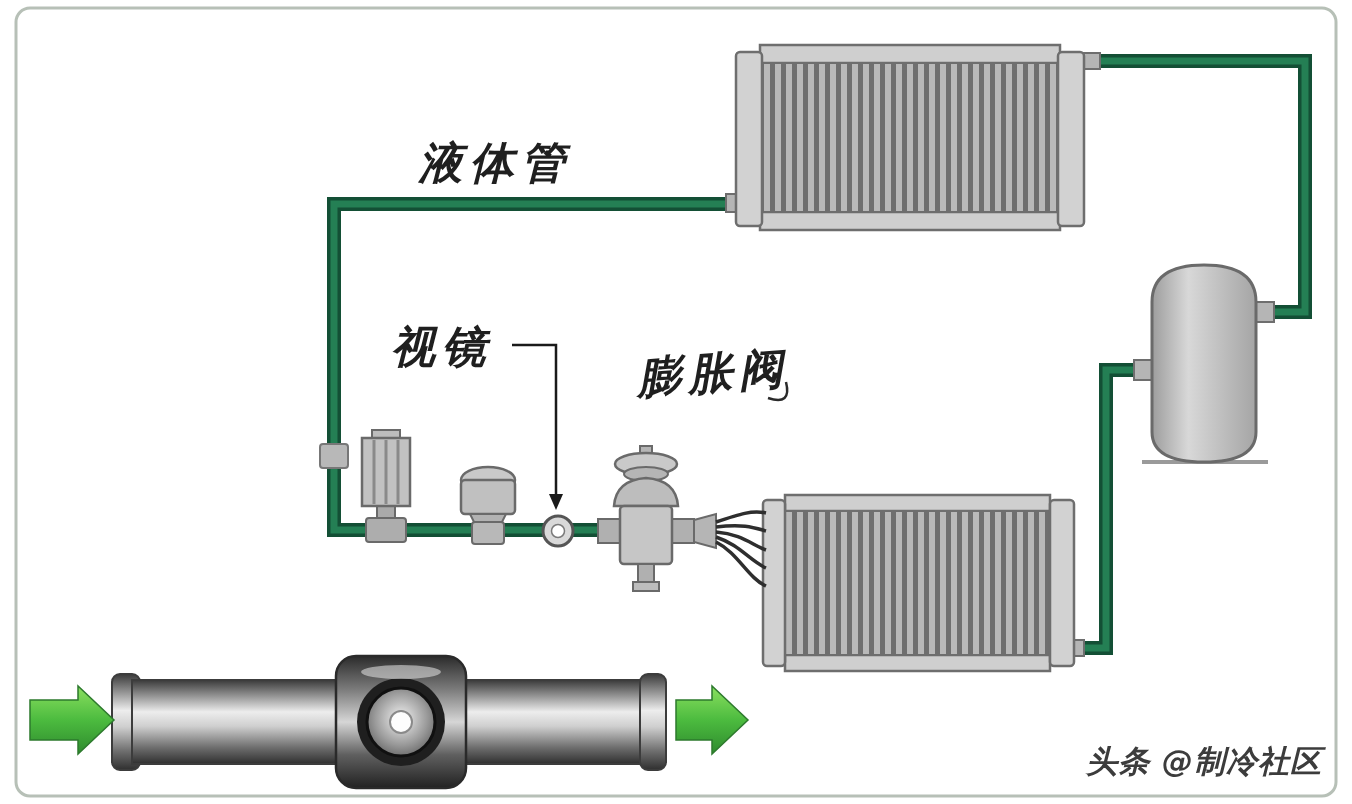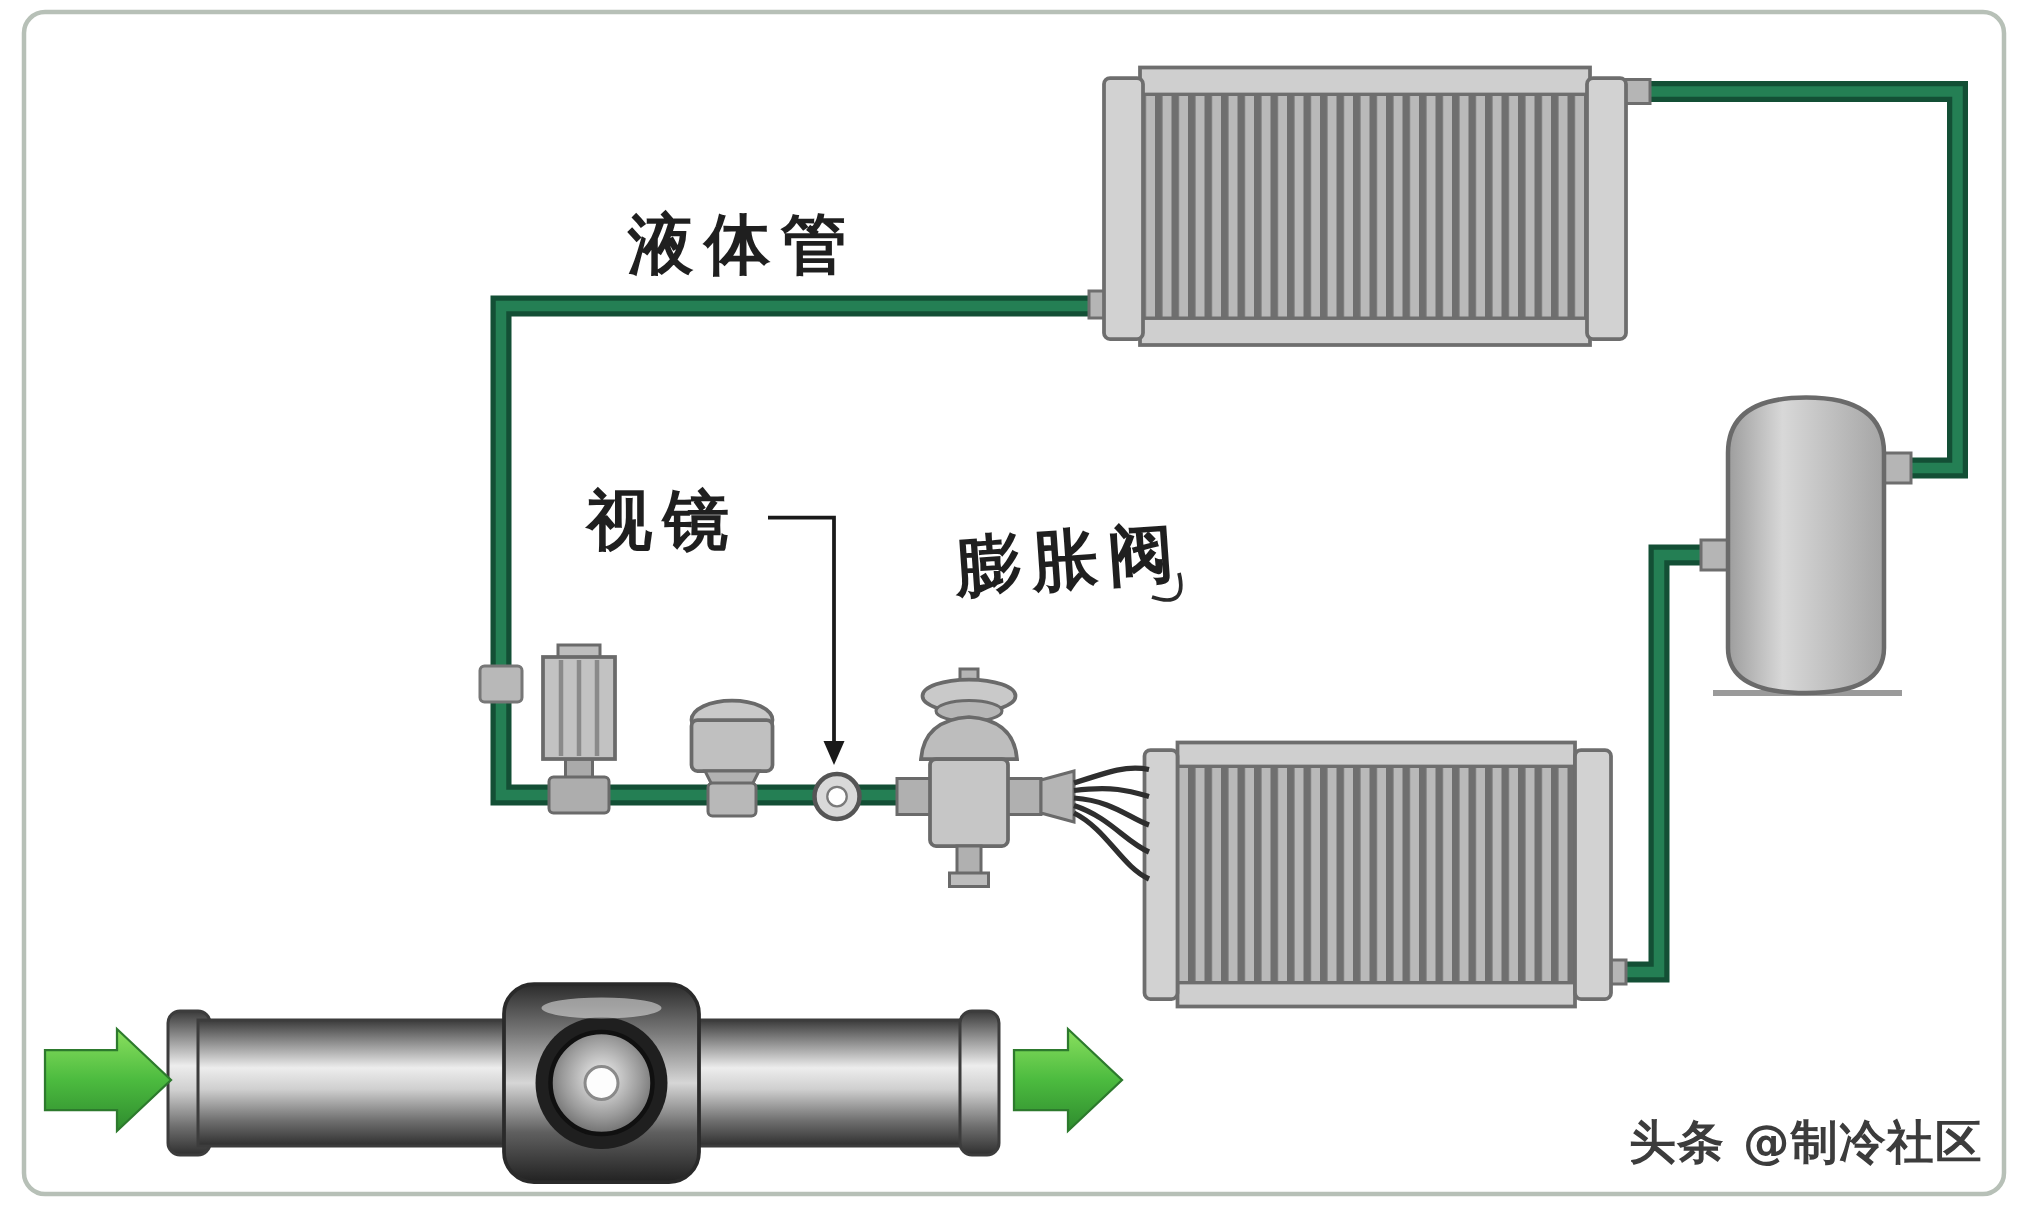--- a/index.html
+++ b/index.html
@@ -7,20 +7,21 @@
     padding: 0;
     background: #ffffff;
     font-family: "DejaVu Sans", sans-serif;
   }
   .stage {
     position: relative;
     width: 1352px;
     height: 804px;
     background: #ffffff;
     overflow: hidden;
+    font-style: italic;
   }
   svg { display: block; }
   text {
     font-family: "DejaVu Sans", sans-serif;
     fill: #1f1f1f;
   }
   .diagram-label {
     font-size: 44px;
     font-weight: bold;
     letter-spacing: 7px;

